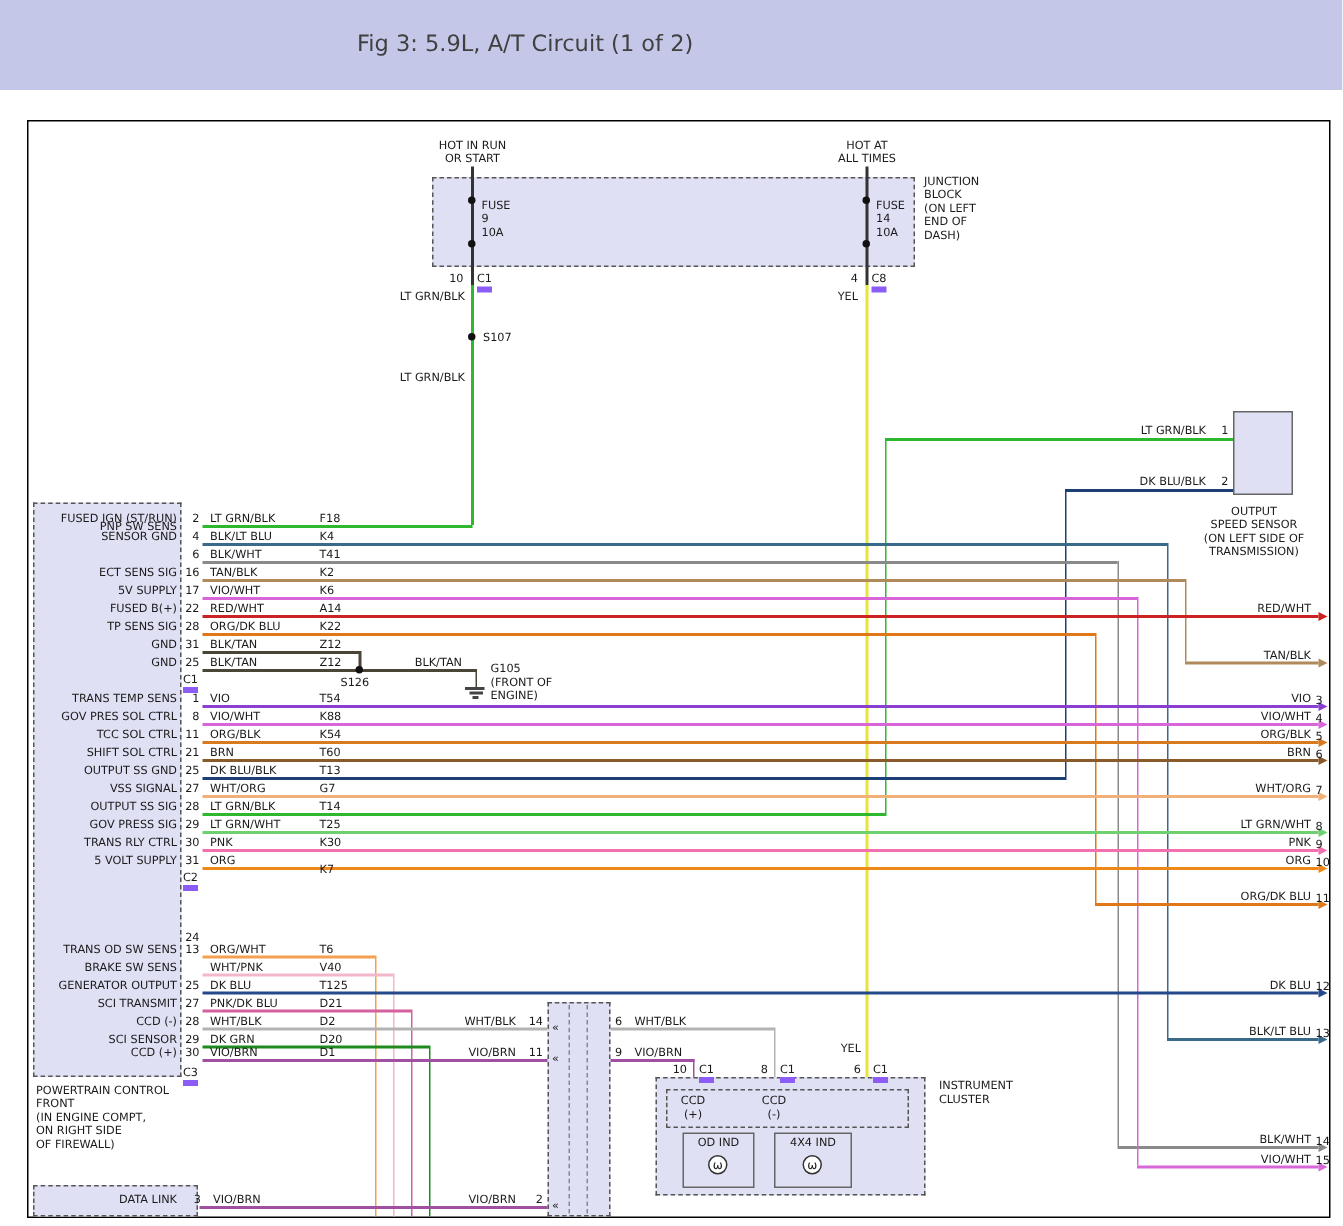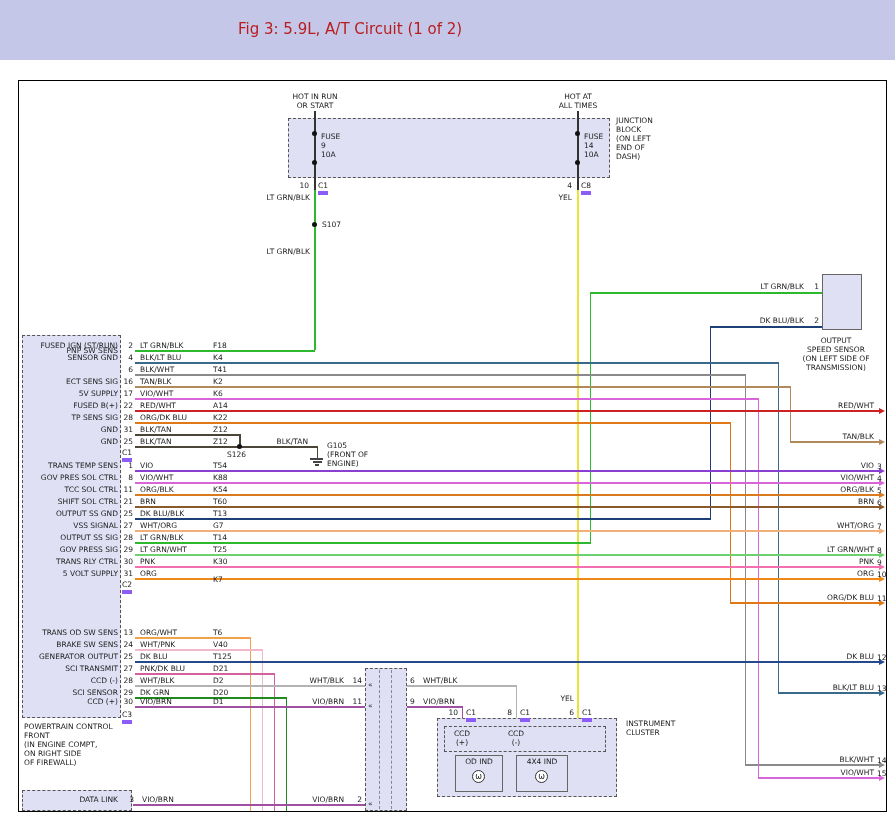--- a/index.html
+++ b/index.html
@@ -14,21 +14,21 @@
   .h{height:1.5px}
   .v{width:1.5px}
   .dash{border:1px dashed #555;background:#dfe0f4}
   .nofill{background:transparent}
   .solid{border:1px solid #666;background:#dfe0f4}
   .frame{border:1px solid #000;background:#fff}
   .dot{width:5px;height:5px;border-radius:50%;background:#111}
   .tick{background:#444;height:1.5px}
   .arr{width:0;height:0;border-top:3px solid transparent;border-bottom:3px solid transparent;border-left:6px solid #444}
   .conn{border-bottom:4px solid #8b5cf6;padding-bottom:1px}
-  .title{color:#b91c1c}
+  .title{color:#404040}
   .rl{left:24px;width:94px;text-align:right}
   .rp{left:121px;width:12px;text-align:right}
   .rw{left:140px}
   .rc{left:213px}
   .el{left:798px;width:76px;text-align:right}
   .ep{left:877px;width:9px}
   .idash{width:0;border-left:1px dashed #888}
   .lamp{width:13px;height:13px;border:1px solid #333;border-radius:50%;font-size:8px;line-height:11px;text-align:center;background:#fff}
 </style>
 </head>
@@ -262,21 +262,21 @@
 <span class="t7 rp" style="top:569px">31</span>
 <span class="t7 rw" style="top:569px">ORG</span>
 <span class="t7 rc" style="top:575px">K7</span>
 <span class="t7 conn" style="left:122px;top:580px">C2</span>
 
 <span class="t7 rl" style="top:628px">TRANS OD SW SENS</span>
 <span class="t7 rp" style="top:628px">13</span>
 <span class="t7 rw" style="top:628px">ORG/WHT</span>
 <span class="t7 rc" style="top:628px">T6</span>
 <span class="t7 rl" style="top:640px">BRAKE SW SENS</span>
-<span class="t7 rp" style="top:640px">24</span>
+<span class="t7 rp" style="top:620px">24</span>
 <span class="t7 rw" style="top:640px">WHT/PNK</span>
 <span class="t7 rc" style="top:640px">V40</span>
 <span class="t7 rl" style="top:652px">GENERATOR OUTPUT</span>
 <span class="t7 rp" style="top:652px">25</span>
 <span class="t7 rw" style="top:652px">DK BLU</span>
 <span class="t7 rc" style="top:652px">T125</span>
 <span class="t7 rl" style="top:664px">SCI TRANSMIT</span>
 <span class="t7 rp" style="top:664px">27</span>
 <span class="t7 rw" style="top:664px">PNK/DK BLU</span>
 <span class="t7 rc" style="top:664px">D21</span>

